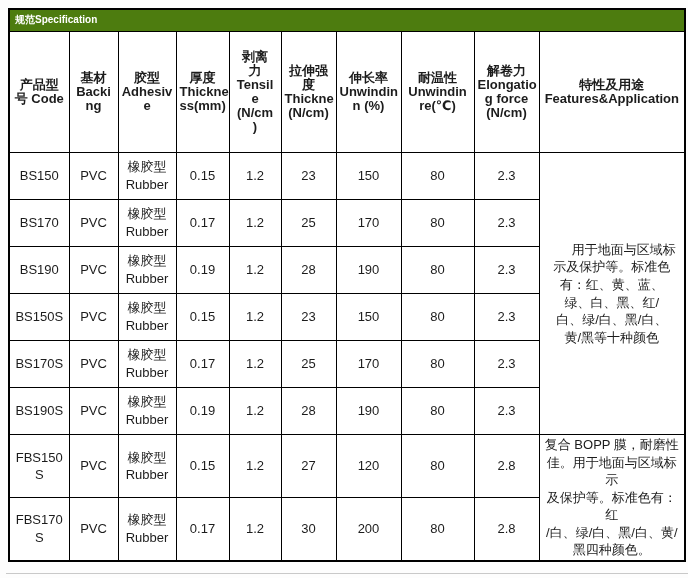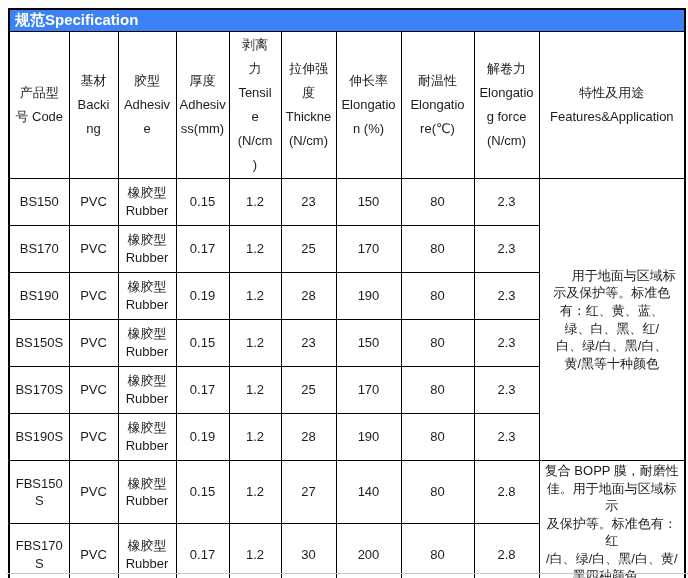--- a/index.html
+++ b/index.html
@@ -23,33 +23,34 @@
     text-align:center;
     vertical-align:middle;
     color:#1c1c1c;
     font-size:13px;
     white-space:pre-line;
     padding:1px 3px;
     overflow:hidden;
     line-height:1.35;
   }
   tr.title-row td{
-    background:#3b82f6;
+    background:#4d7c0f;
     color:#ffffff;
     font-weight:bold;
     text-align:left;
-    font-size:15px;
+    font-size:10px;
     white-space:nowrap;
     padding:1px 4px 3px 5px;
     height:17px;
     line-height:17px;
   }
   tr.head-row td{
     height:118px;
-    line-height:24px;
+    line-height:14px;
+    font-weight:bold;
   }
   tr.r{height:47px;border-radius:7px;}
   tr.rl{height:60px;}
   td.feat1{
     text-align:left;
     font-size:13px;
     line-height:25px;
     padding:0 6px;
     text-indent:24px;
     margin-top:48px;
@@ -92,37 +93,37 @@
     <tr class="head-row">
       <td>产品型
 号 Code</td>
       <td>基材
 Backi
 ng</td>
       <td>胶型
 Adhesiv
 e</td>
       <td>厚度
-Adhesiv
+Thickne
 ss(mm)</td>
       <td>剥离
 力
 Tensil
 e
 (N/cm
 )</td>
       <td>拉伸强
 度
 Thickne
 (N/cm)</td>
       <td>伸长率
-Elongatio
+Unwindin
 n (%)</td>
       <td>耐温性
-Elongatio
+Unwindin
 re(℃)</td>
       <td>解卷力
 Elongatio
 g force
 (N/cm)</td>
       <td>特性及用途
 Features&amp;Application</td>
     </tr>
 
     <tr class="r">
@@ -211,21 +212,21 @@
 
     <tr class="rl">
       <td>FBS150
 S</td>
       <td>PVC</td>
       <td>橡胶型
 Rubber</td>
       <td>0.15</td>
       <td>1.2</td>
       <td>27</td>
-      <td>140</td>
+      <td>120</td>
       <td>80</td>
       <td>2.8</td>
       <td class="feat2" rowspan="2">复合 BOPP 膜，耐磨性
 佳。用于地面与区域标示
 及保护等。标准色有：红
 /白、绿/白、黑/白、黄/
 黑四种颜色。</td>
     </tr>
 
     <tr class="rl">

